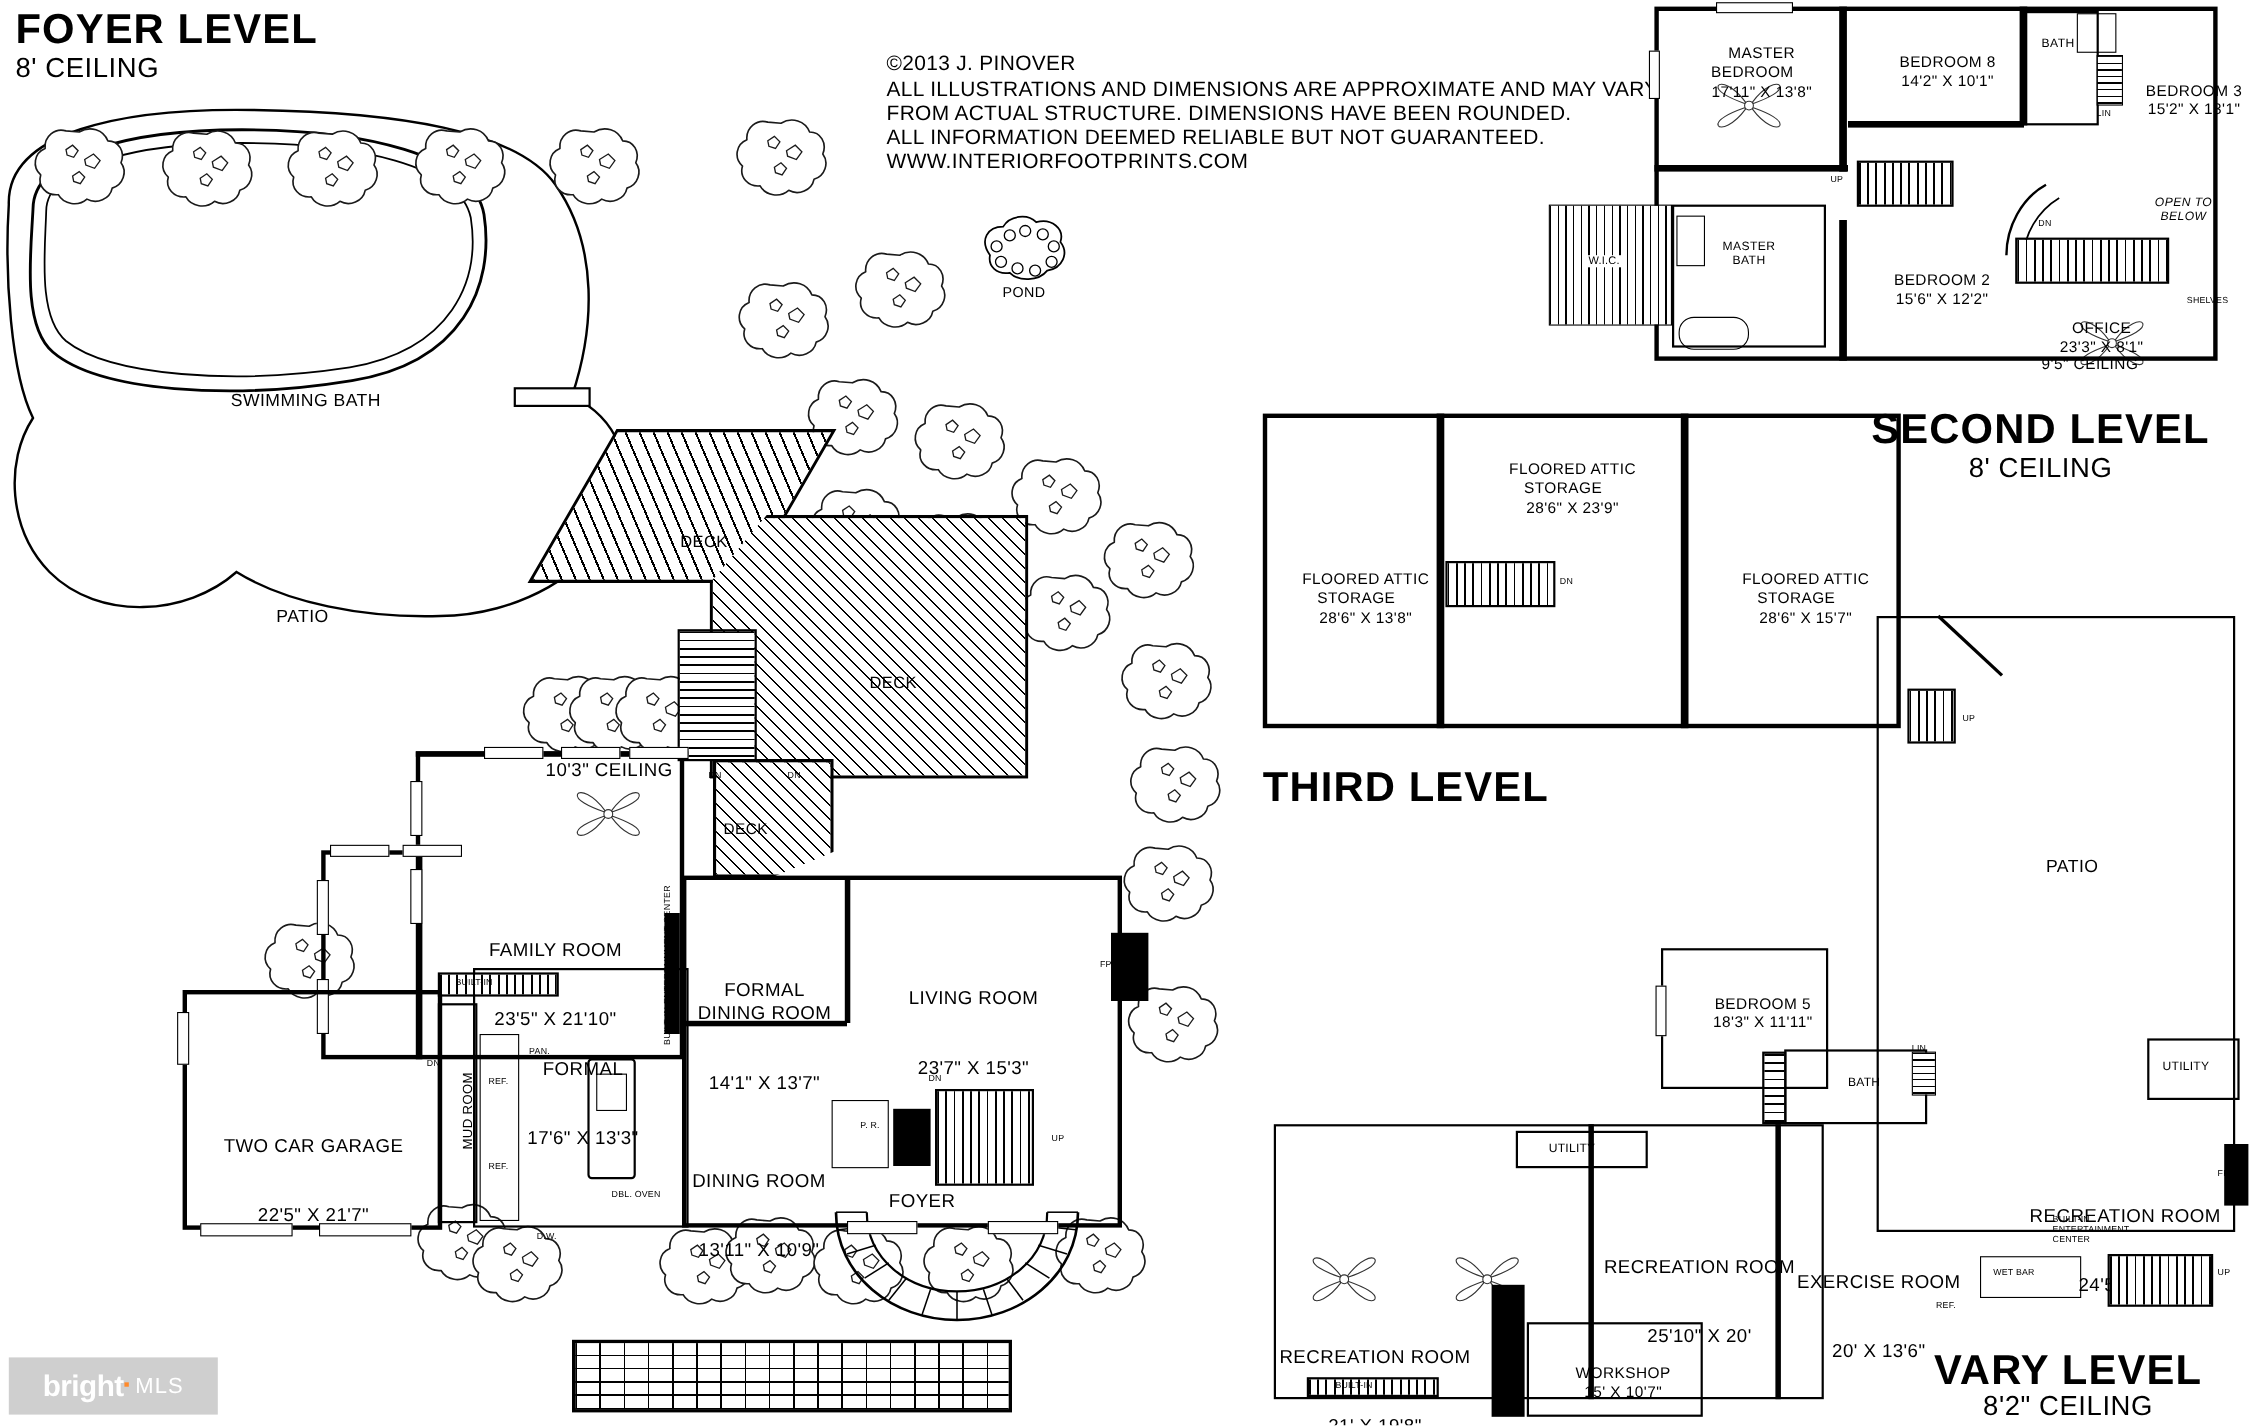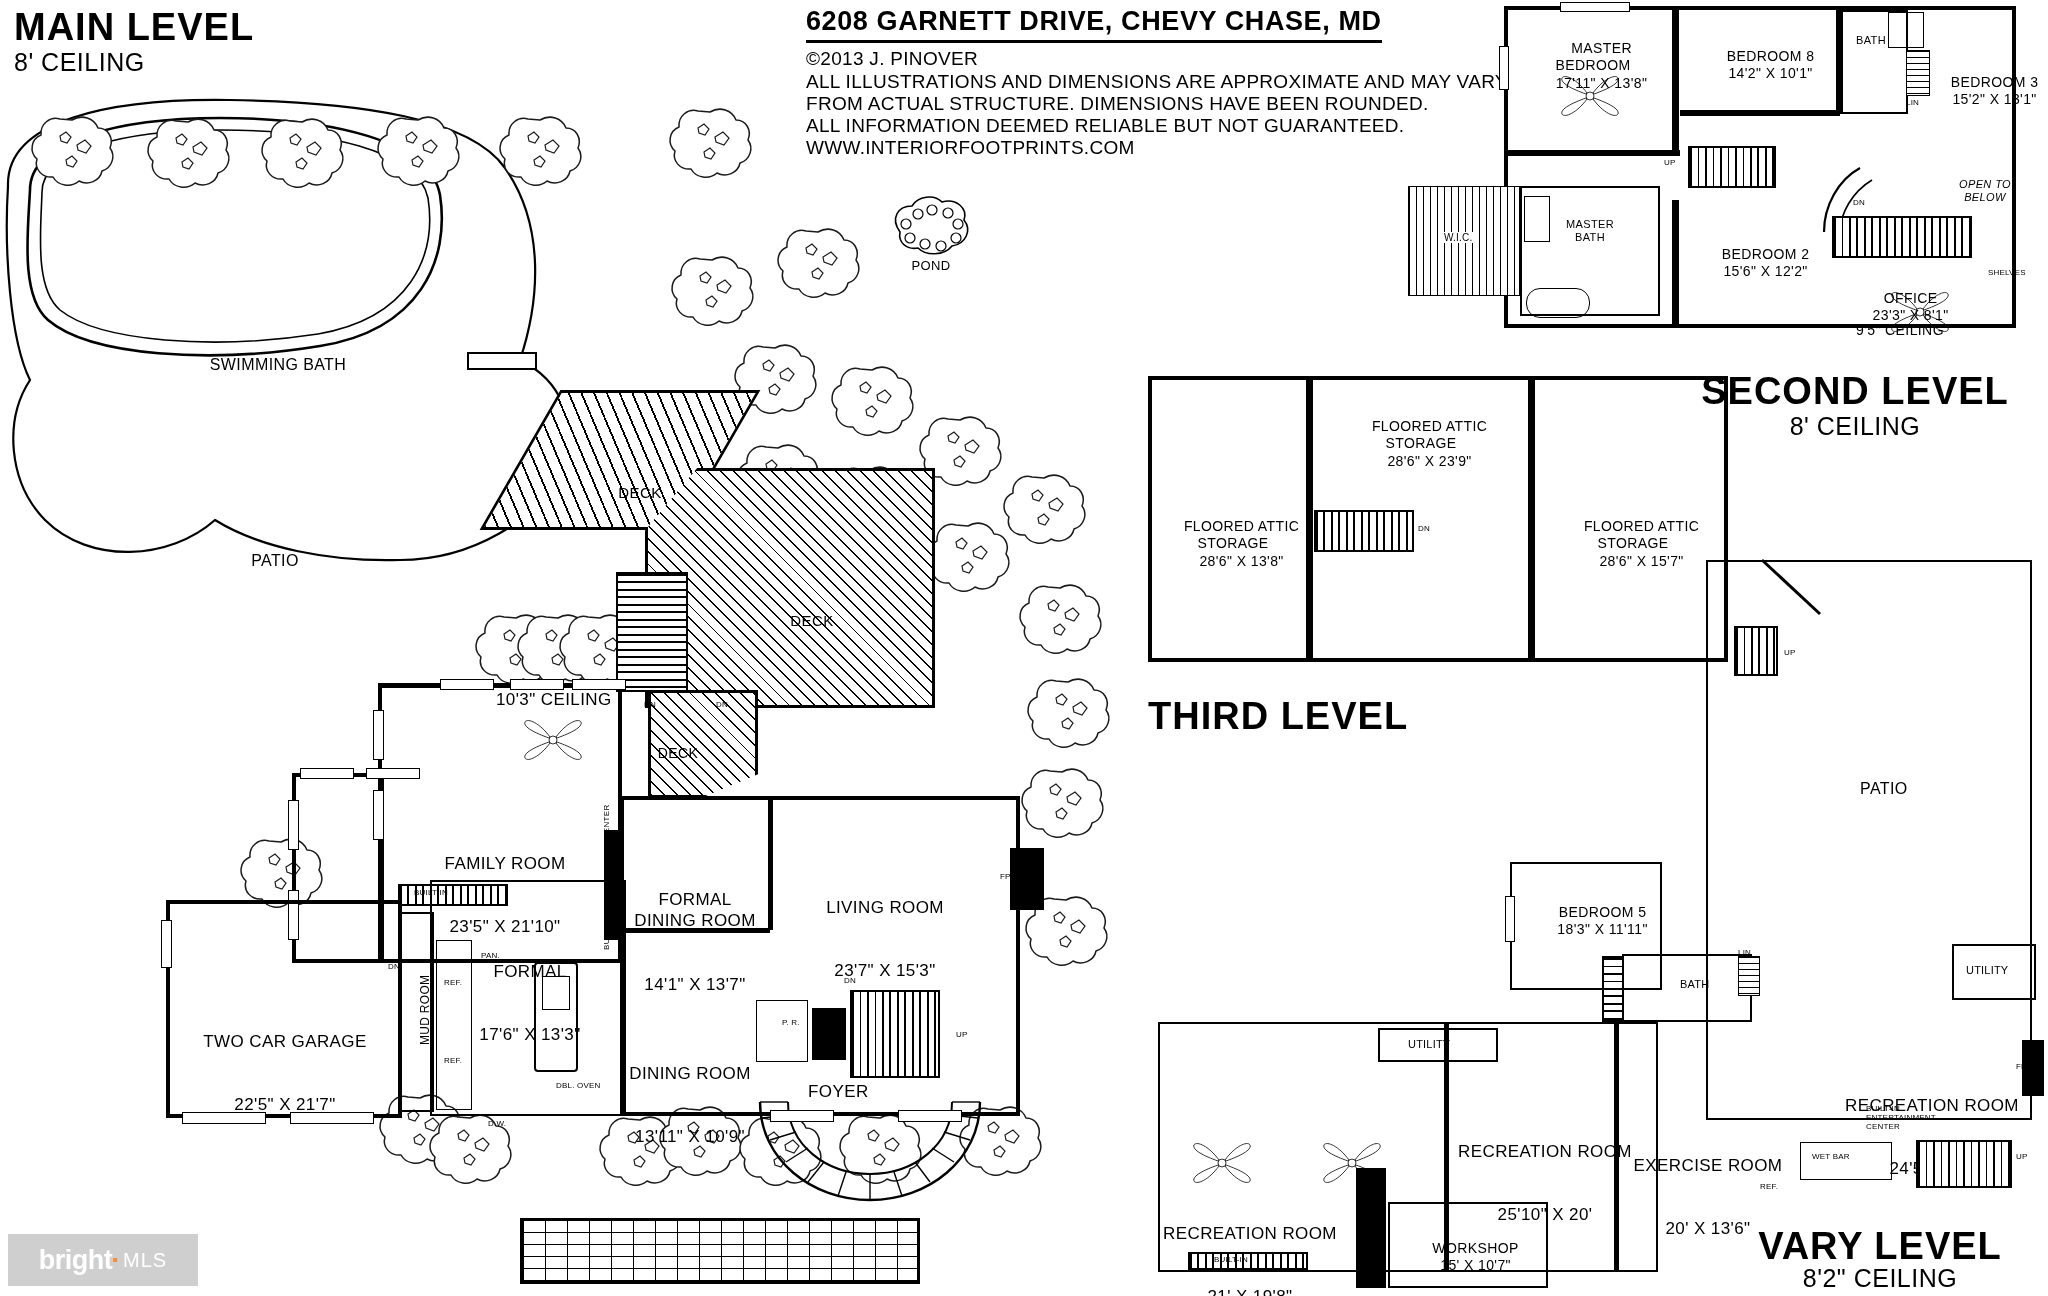--- a/index.html
+++ b/index.html
@@ -120,29 +120,28 @@
   #wm .b2 { font-size: 20px; font-weight: 400; color: #ffffff; letter-spacing: 1px; margin-left: 5px;}
   #wm .dot { color:#ff8a2b; font-size: 16px; vertical-align: super; }
   svg { display:block; overflow: visible; }
   .svglayer { position:absolute; left:0; top:0; width:2048px; height:1296px; pointer-events:none; }
 </style>
 </head>
 <body>
 
 <div id="page">
 
-  <div class="txt hdr-title" style="left:806px; top:6px;">6208 GARNETT DRIVE, CHEVY CHASE, MD</div>
 
   <div class="txt hdr-line" style="left:806px; top:48px;">©2013 J. PINOVER</div>
   <div class="txt hdr-line" style="left:806px; top:71px;">ALL ILLUSTRATIONS AND DIMENSIONS ARE APPROXIMATE AND MAY VARY</div>
   <div class="txt hdr-line" style="left:806px; top:93px;">FROM ACTUAL STRUCTURE. DIMENSIONS HAVE BEEN ROUNDED.</div>
   <div class="txt hdr-line" style="left:806px; top:115px;">ALL INFORMATION DEEMED RELIABLE BUT NOT GUARANTEED.</div>
   <div class="txt hdr-line" style="left:806px; top:137px;">WWW.INTERIORFOOTPRINTS.COM</div>
 
-  <div class="txt lvl-title" style="left:14px; top:6px;">MAIN LEVEL</div>
+  <div class="txt lvl-title" style="left:14px; top:6px;">FOYER LEVEL</div>
   <div class="txt lvl-sub" style="left:14px; top:48px;">8' CEILING</div>
 
   <div class="txt lvl-title center" style="left:1855px; top:370px;">SECOND LEVEL</div>
   <div class="txt lvl-sub center" style="left:1855px; top:412px;">8' CEILING</div>
 
   <div class="txt lvl-title" style="left:1148px; top:695px;">THIRD LEVEL</div>
 
   <div class="txt lvl-title center" style="left:1880px; top:1225px;">VARY LEVEL</div>
   <div class="txt lvl-sub center" style="left:1880px; top:1264px;">8'2" CEILING</div>
 

